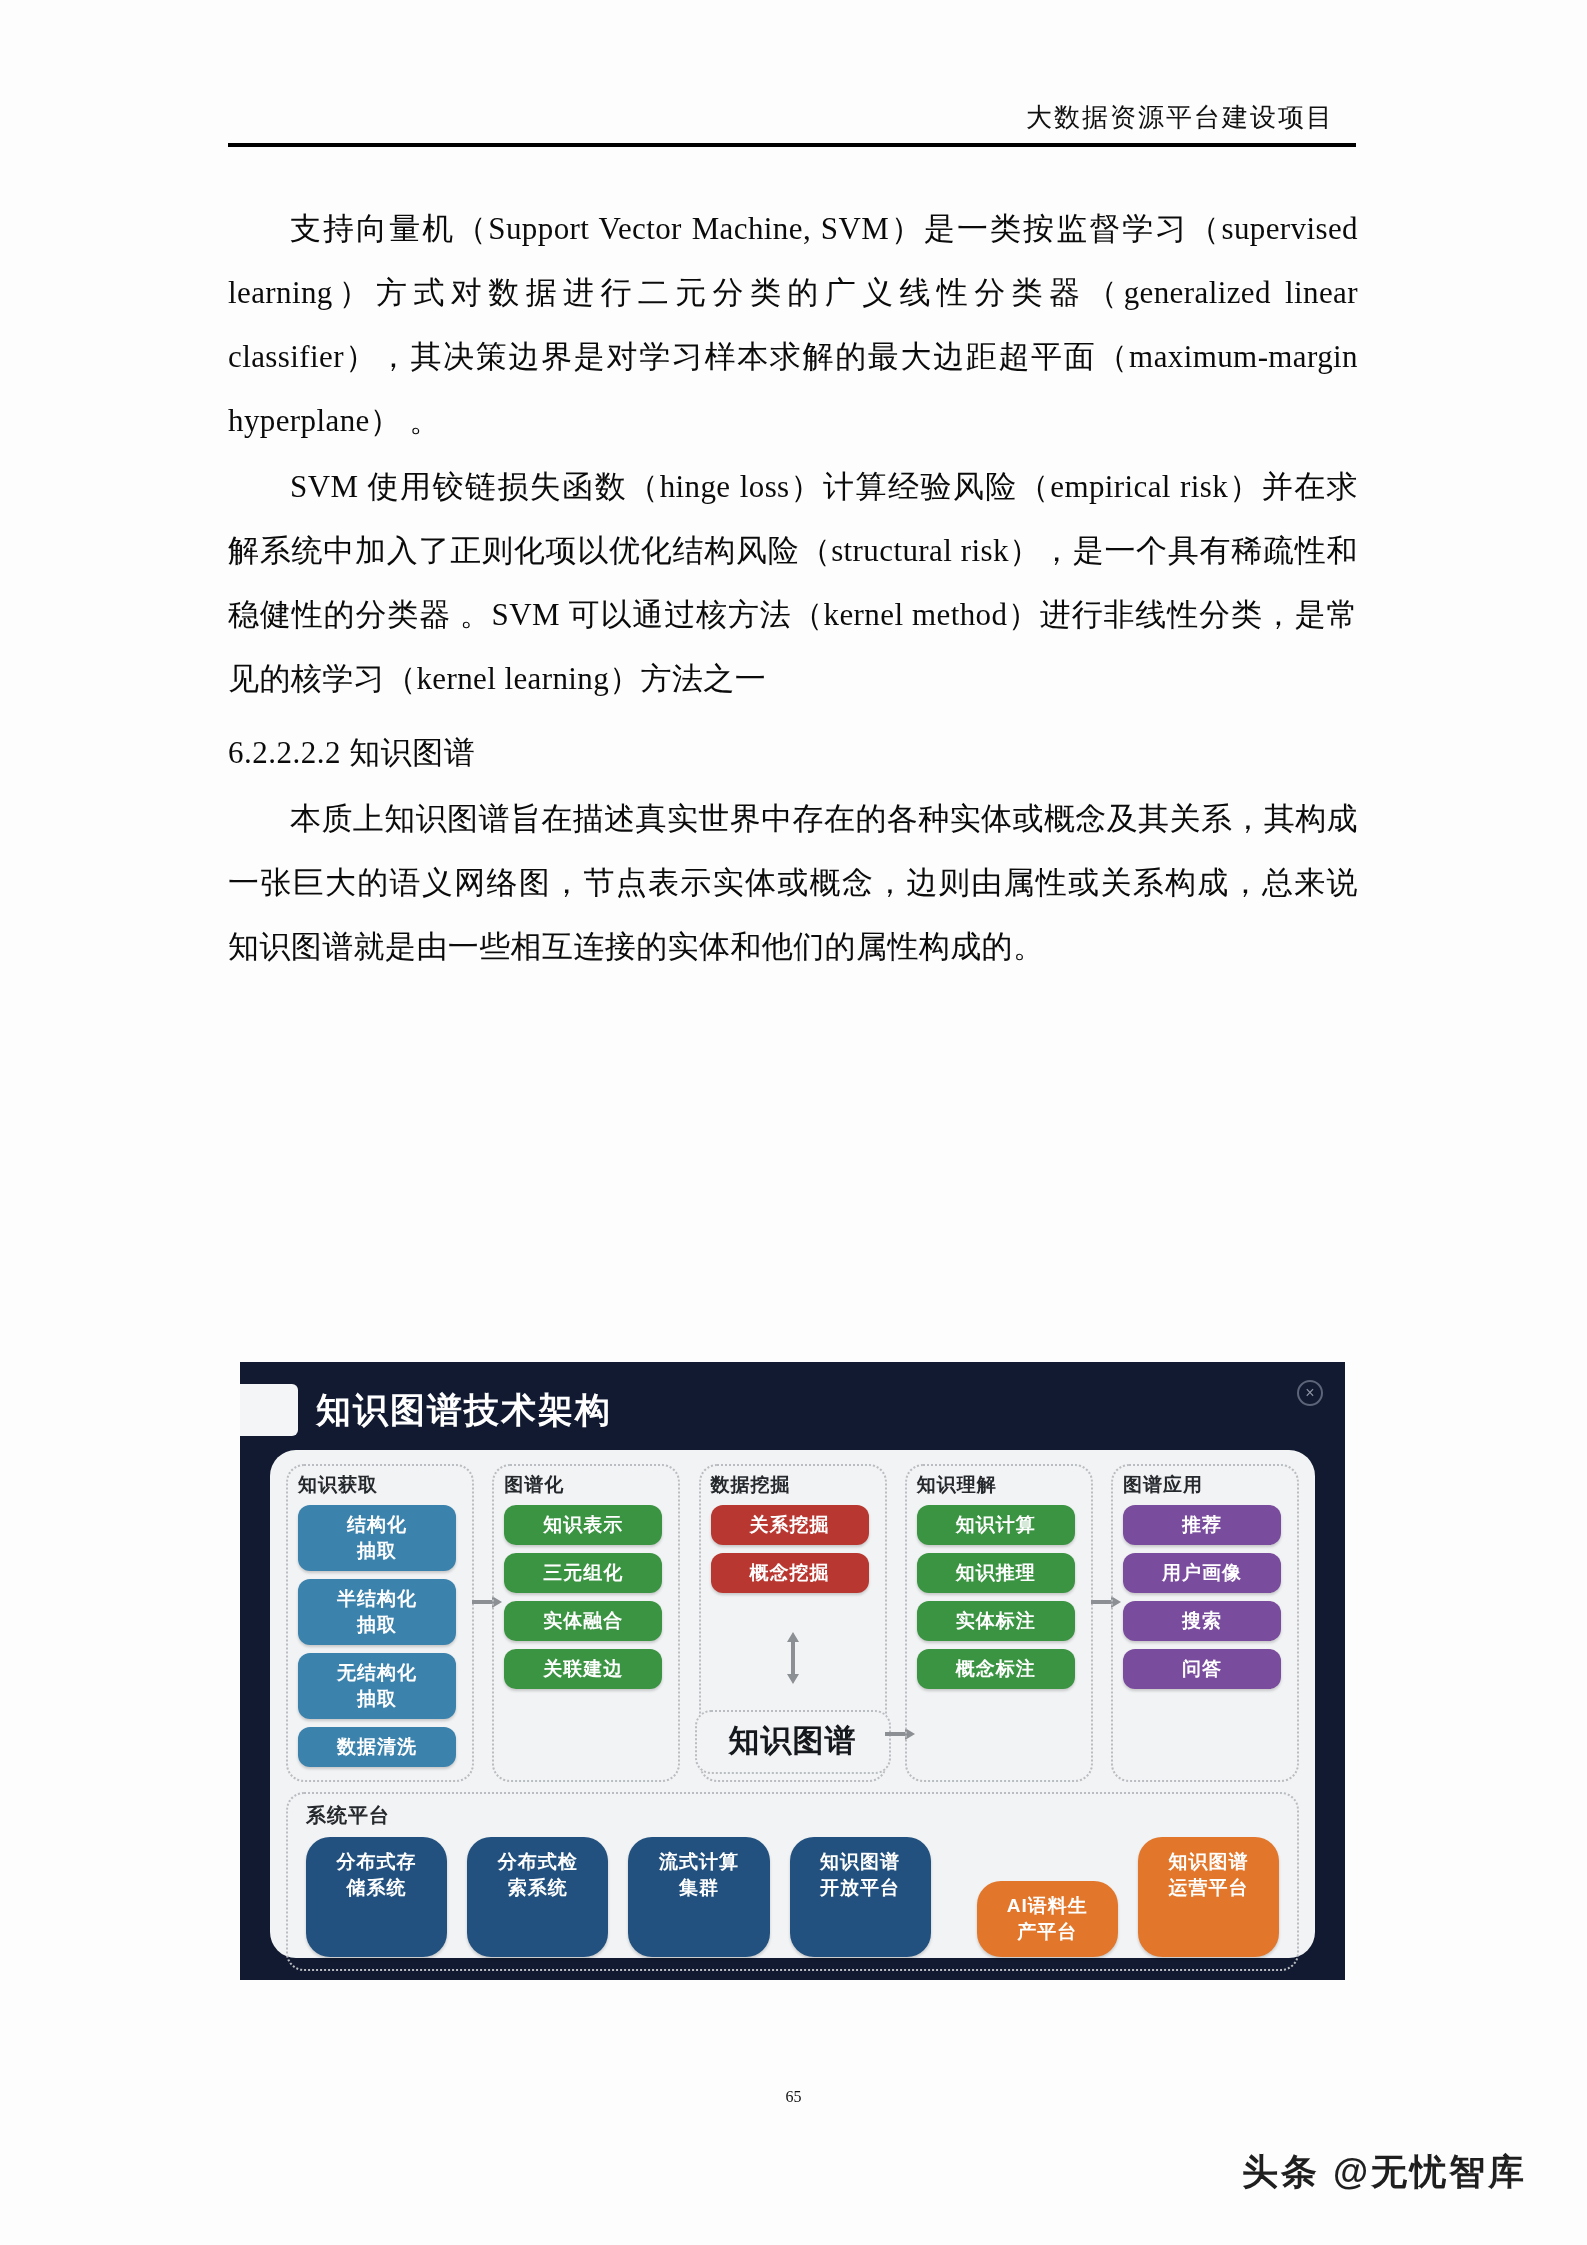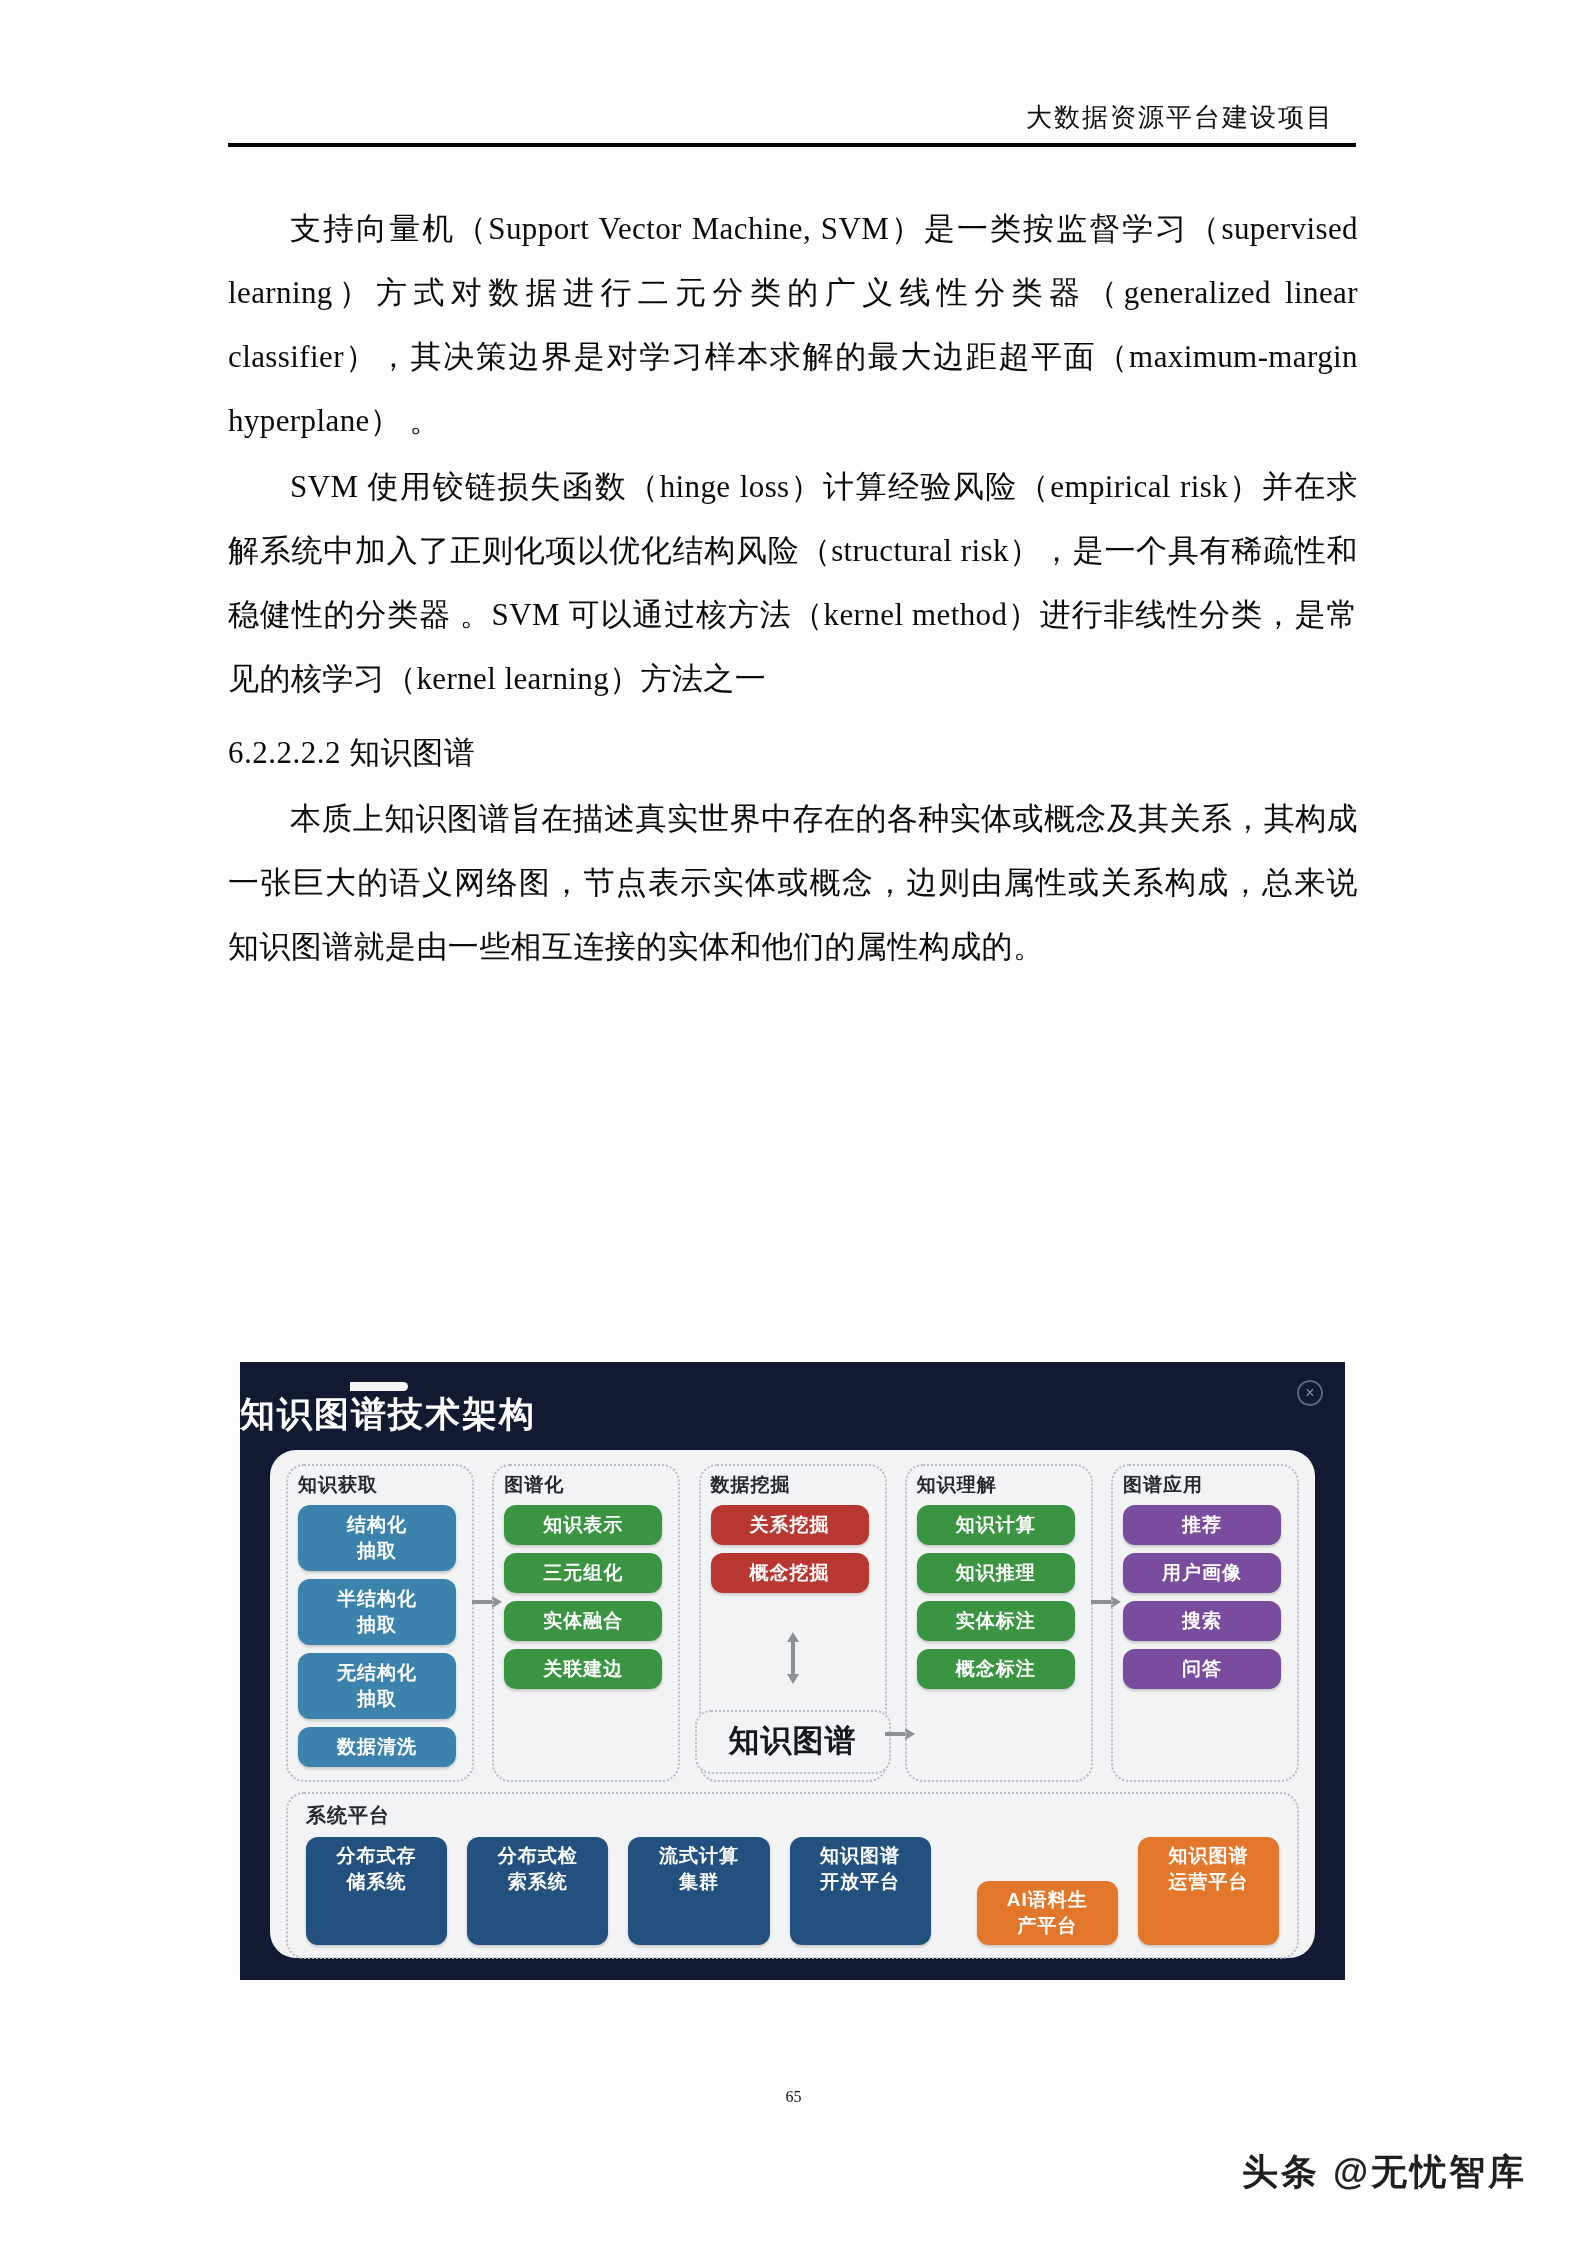--- a/index.html
+++ b/index.html
@@ -82,21 +82,20 @@
     height: 100%;
     background: #111a30;
     overflow: hidden;
   }
   .fig-title-row {
     position: absolute;
     left: 0; top: 20px;
     display: flex;
     align-items: center;
     height: 56px;
-    flex-direction: column;
   }
   .fig-tag {
     width: 58px;
     height: 52px;
     background: #f4f5f7;
     border-radius: 0 6px 6px 0;
     margin-right: 18px;
   }
   .fig-title {
     color: #ffffff;
@@ -233,27 +232,27 @@
     font-family: "Liberation Sans", "DejaVu Sans", sans-serif;
     margin-bottom: 8px;
     letter-spacing: 1px;
   }
   .platform-nodes {
     display: flex;
     gap: 20px;
   }
   .pnode {
     width: 152px;
-    border-radius: 12px;
+    border-radius: 24px;
     color: #fff;
     font-size: 19px;
     font-family: "Liberation Sans", "DejaVu Sans", sans-serif;
     font-weight: bold;
     text-align: center;
-    padding: 6px 4px;
+    padding: 12px 4px;
     line-height: 26px;
     letter-spacing: 1px;
     box-shadow: 0 2px 3px rgba(0,0,0,0.18);
   }
   .navy   { background: #22517f; }
   .orange { background: #e2762a; }
   .pgap { margin-left: 26px; margin-top: 44px; }
 
   
   .page-number {

